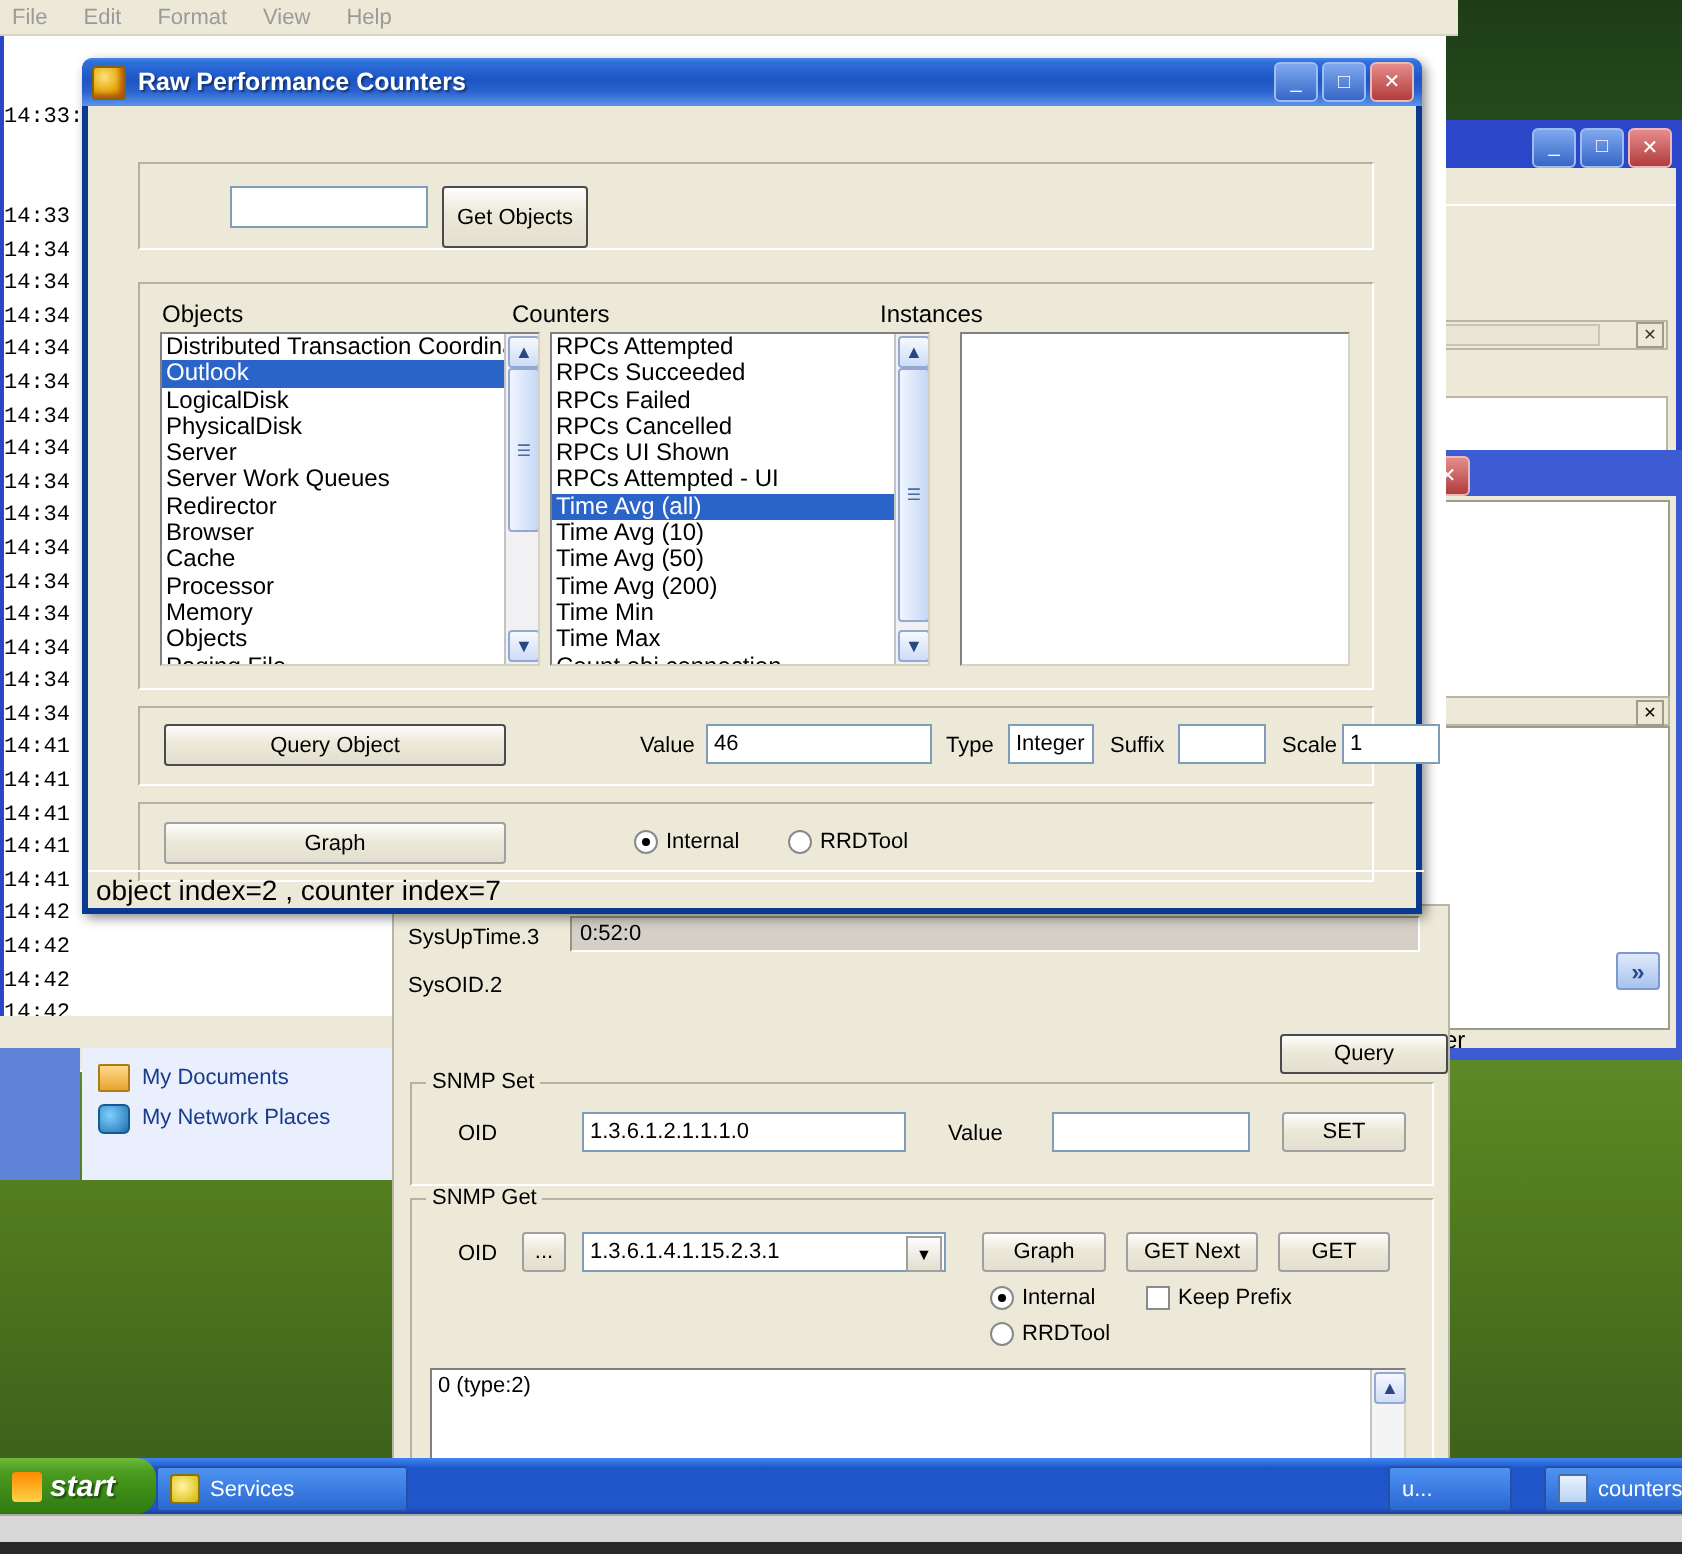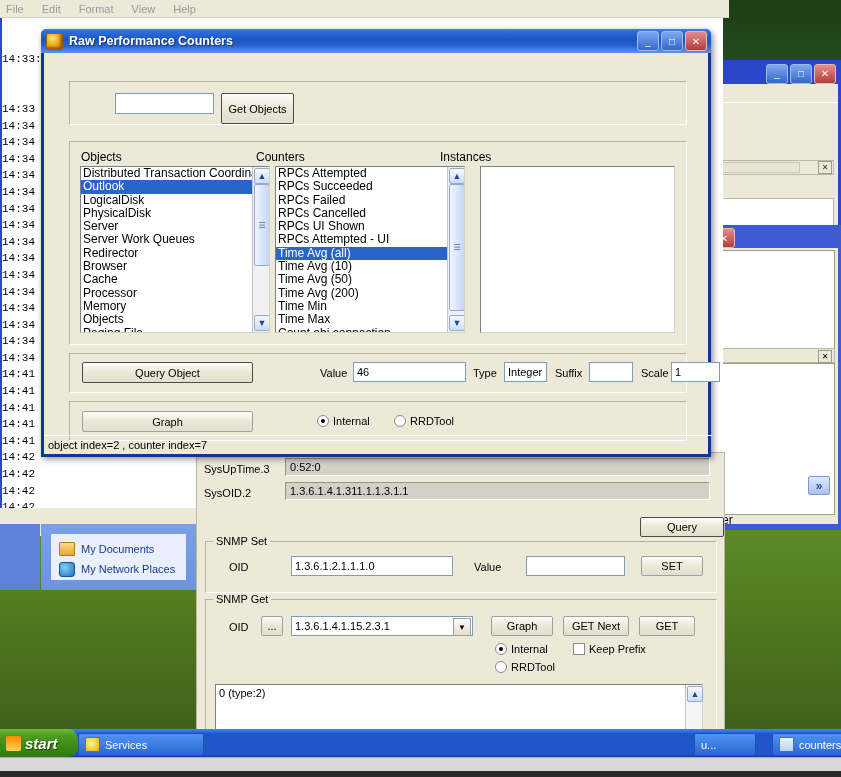--- a/index.html
+++ b/index.html
@@ -88,21 +88,21 @@
   #rpc .ttl{color:#fff;font-size:12.5px;font-weight:bold;margin-left:6px;
     text-shadow:1px 1px 1px rgba(0,0,0,.45);}
   #rpc .tbtns{margin-left:auto;display:flex;gap:2px;padding-right:2px;}
   .tbtn{width:20px;height:18px;border-radius:3px;border:1px solid #9dbdf0;
     display:flex;align-items:center;justify-content:center;color:#fff;font-size:10px;}
   .tbtn.min{background:linear-gradient(#7fa8ee,#3667c8);}
   .tbtn.max{background:linear-gradient(#7fa8ee,#3667c8);}
   .tbtn.cls{background:linear-gradient(#e58c8c,#b23c3c);border-color:#efb8b8;}
   #rpc .client{position:absolute;left:3px;top:24px;right:3px;bottom:3px;background:#ece9d8;}
   #rpc .statusbar{position:absolute;left:0;bottom:0;width:100%;height:18px;
-    border-top:1px solid #fff;font-size:11px;display:flex;align-items:center;padding-left:4px;}
+    border-top:1px solid #fff;font-size:14px;display:flex;align-items:center;padding-left:4px;}
 
   .lbhdr{position:absolute;font-size:12px;color:#000;}
   .listbox{position:absolute;background:#fff;border:1px solid #808080;
     border-right-color:#d5d2c2;border-bottom-color:#d5d2c2;box-sizing:border-box;overflow:hidden;}
   .listbox ul{margin:0;padding:0;list-style:none;}
   .listbox li{font-size:12px;line-height:13.3px;padding-left:2px;white-space:nowrap;color:#000;}
   .listbox li.sel{background:#2a64c8;color:#fff;}
   .vsb{position:absolute;width:16px;top:0;bottom:0;right:0;background:#f1f1f4;
     border-left:1px solid #c3c3c3;}
   .vsb .ar{position:absolute;left:1px;width:14px;height:14px;border:1px solid #93a9d2;border-radius:2px;
@@ -129,21 +129,21 @@
     color:#fff;font-style:italic;font-weight:bold;font-size:15px;
     text-shadow:1px 1px 1px rgba(0,0,0,.5);}
   .tbitem{position:absolute;top:4px;height:21px;border-radius:2px;display:flex;align-items:center;
     gap:5px;padding:0 6px;color:#fff;font-size:11px;
     background:linear-gradient(#4f93f2,#2a67d2);border:1px solid #2550a8;}
   #bottomstrip{left:0;top:757px;width:841px;height:20px;background:#d8d8d8;border-top:1px solid #aaa;}
   #bottomstrip2{left:0;top:771px;width:841px;height:6px;background:#2a2a2a;}
 
   
   #sidebar{left:41px;top:524px;width:155px;height:66px;
-    background:linear-gradient(#7ba0e8,#6e93e0);padding:10px;box-sizing:border-box;}
+    background:linear-gradient(#7ba0e8,#6e93e0);padding:0;box-sizing:border-box;}
   #sidebar .inner{background:#e9effc;height:100%;padding:5px 0 0 8px;box-sizing:border-box;}
   .sbrow{display:flex;align-items:center;gap:6px;height:20px;color:#1a3a8c;font-size:11px;}
   .sbicoDoc{width:14px;height:12px;background:linear-gradient(#ffd98a,#e8a530);
     border:1px solid #b07b14;border-radius:1px;}
   .sbicoNet{width:14px;height:13px;background:radial-gradient(circle at 35% 35%,#7fd0ff,#1f6fb0);
     border-radius:3px;border:1px solid #145a92;}
   #sbLeftEdge{left:0px;top:524px;width:40px;height:66px;background:#5d82d8;}
 
   
   #whiteLower{left:0;top:508px;width:196px;height:16px;background:#ece9d8;}
@@ -224,21 +224,20 @@
     </div>
   </div>
 </div>
 
 <div id="snmpwin" class="abs">
 
   <div class="rowlbl" style="left:7px;top:10px;">SysUpTime.3</div>
   <div class="grayfield" style="left:88px;top:5px;width:425px;height:18px;">0:52:0</div>
 
   <div class="rowlbl" style="left:7px;top:34px;">SysOID.2</div>
-  <div class="grayfield" style="left:88px;top:29px;width:425px;height:18px;">1.3.6.1.4.1.311.1.1.3.1.1</div>
 
   <div class="btn def" style="position:absolute;left:443px;top:64px;width:84px;height:20px;">Query</div>
 
   <div class="grp" style="left:8px;top:88px;width:512px;height:52px;">
     <div class="in"></div>
     <span class="grouplbl">SNMP Set</span>
     <div class="rowlbl" style="left:23px;top:19px;">OID</div>
     <input class="field" style="position: absolute; left: 85px; top: 14px; width: 162px; height: 20px; font-size: 11px; padding-left: 3px; font-family: &quot;Liberation Sans&quot;, sans-serif;" value="1.3.6.1.2.1.1.1.0">
     <div class="rowlbl" style="left:268px;top:19px;">Value</div>
     <input class="field" style="position: absolute; left: 320px; top: 14px; width: 99px; height: 20px; font-size: 11px; padding-left: 3px; font-family: &quot;Liberation Sans&quot;, sans-serif;" value="">

